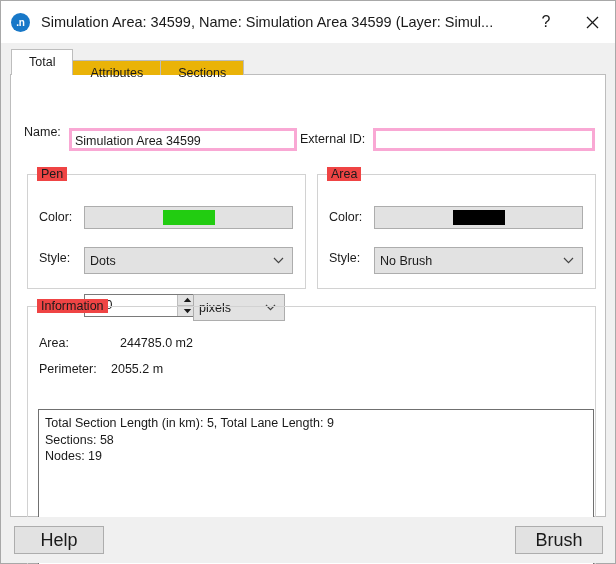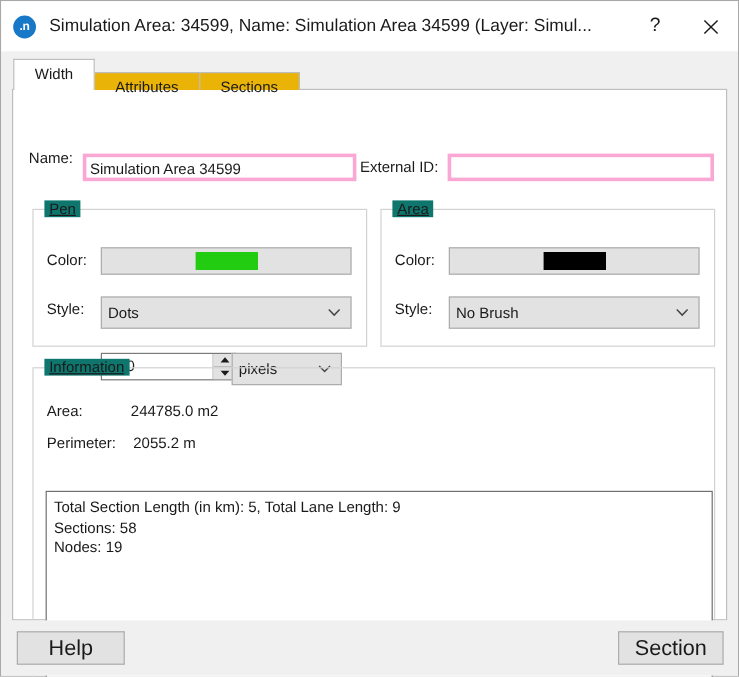--- a/index.html
+++ b/index.html
@@ -179,25 +179,24 @@
   
   .group {
     position: absolute;
     border: 1px solid #d2d2d2;
     box-sizing: border-box;
   }
   .group-title {
     position: absolute;
     top: -8px;
     left: 9px;
-    background: #0f766e;
+    background: #ef4444;
     padding: 0 4px;
     font-size: 12.5px;
     color: #1a1a1a;
-    text-decoration: underline;
   }
 
   
   #width-spin {
     position: absolute;
     left: 73px;
     top: 219px;
     width: 113px;
     height: 23px;
     border: 1px solid #7a7a7a;
@@ -287,21 +286,21 @@
       <svg width="13" height="13" viewBox="0 0 13 13" aria-hidden="true">
         <line x1="1" y1="1" x2="12" y2="12" stroke="#1a1a1a" stroke-width="1.2"></line>
         <line x1="12" y1="1" x2="1" y2="12" stroke="#1a1a1a" stroke-width="1.2"></line>
       </svg>
     </div>
   </div>
 
   <div id="dialog-body">
 
     <div id="tabstrip">
-      <div class="tab selected">Width</div>
+      <div class="tab selected">Total</div>
       <div class="tab">Attributes</div>
       <div class="tab">Sections</div>
     </div>
 
     <div id="tabpanel">
 
       <div class="lbl" style="position:absolute;left:13px;top:50px;">Name:</div>
       <div class="textbox" style="position:absolute;left:58px;top:53px;width:228px;">Simulation Area 34599</div>
 
       <div class="lbl" style="position:absolute;left:289px;top:57px;">External ID:</div>
@@ -365,28 +364,28 @@
           <svg width="11" height="7" viewBox="0 0 11 7" aria-hidden="true">
             <polyline points="1,1 5.5,5.6 10,1" fill="none" stroke="#444" stroke-width="1.2"></polyline>
           </svg>
         </span>
       </div>
 
       <div class="group" style="left:16px;top:231px;width:569px;height:292px;">
         <div class="group-title">Information</div>
       </div>
       <div class="lbl" style="position:absolute;left:28px;top:261px;">Area:</div>
-      <div class="lbl" style="position:absolute;left:98px;top:261px;text-align:center;">244785.0 m2</div>
+      <div class="lbl" style="position:absolute;left:109px;top:261px;text-align:center;">244785.0 m2</div>
       <div class="lbl" style="position:absolute;left:28px;top:287px;">Perimeter:</div>
       <div class="lbl" style="position:absolute;left:100px;top:287px;">2055.2 m</div>
 
       <div id="info-textarea">Total Section Length (in km): 5, Total Lane Length: 9
 Sections: 58
 Nodes: 19</div>
     </div>
 
     <div id="footer">
       <div class="pushbtn" style="left:13px;top:9px;width:90px;">Help</div>
-      <div class="pushbtn" style="left:514px;top:9px;width:88px;">Section</div>
+      <div class="pushbtn" style="left:514px;top:9px;width:88px;">Brush</div>
     </div>
 
   </div>
 </div>
 
 </body></html>

